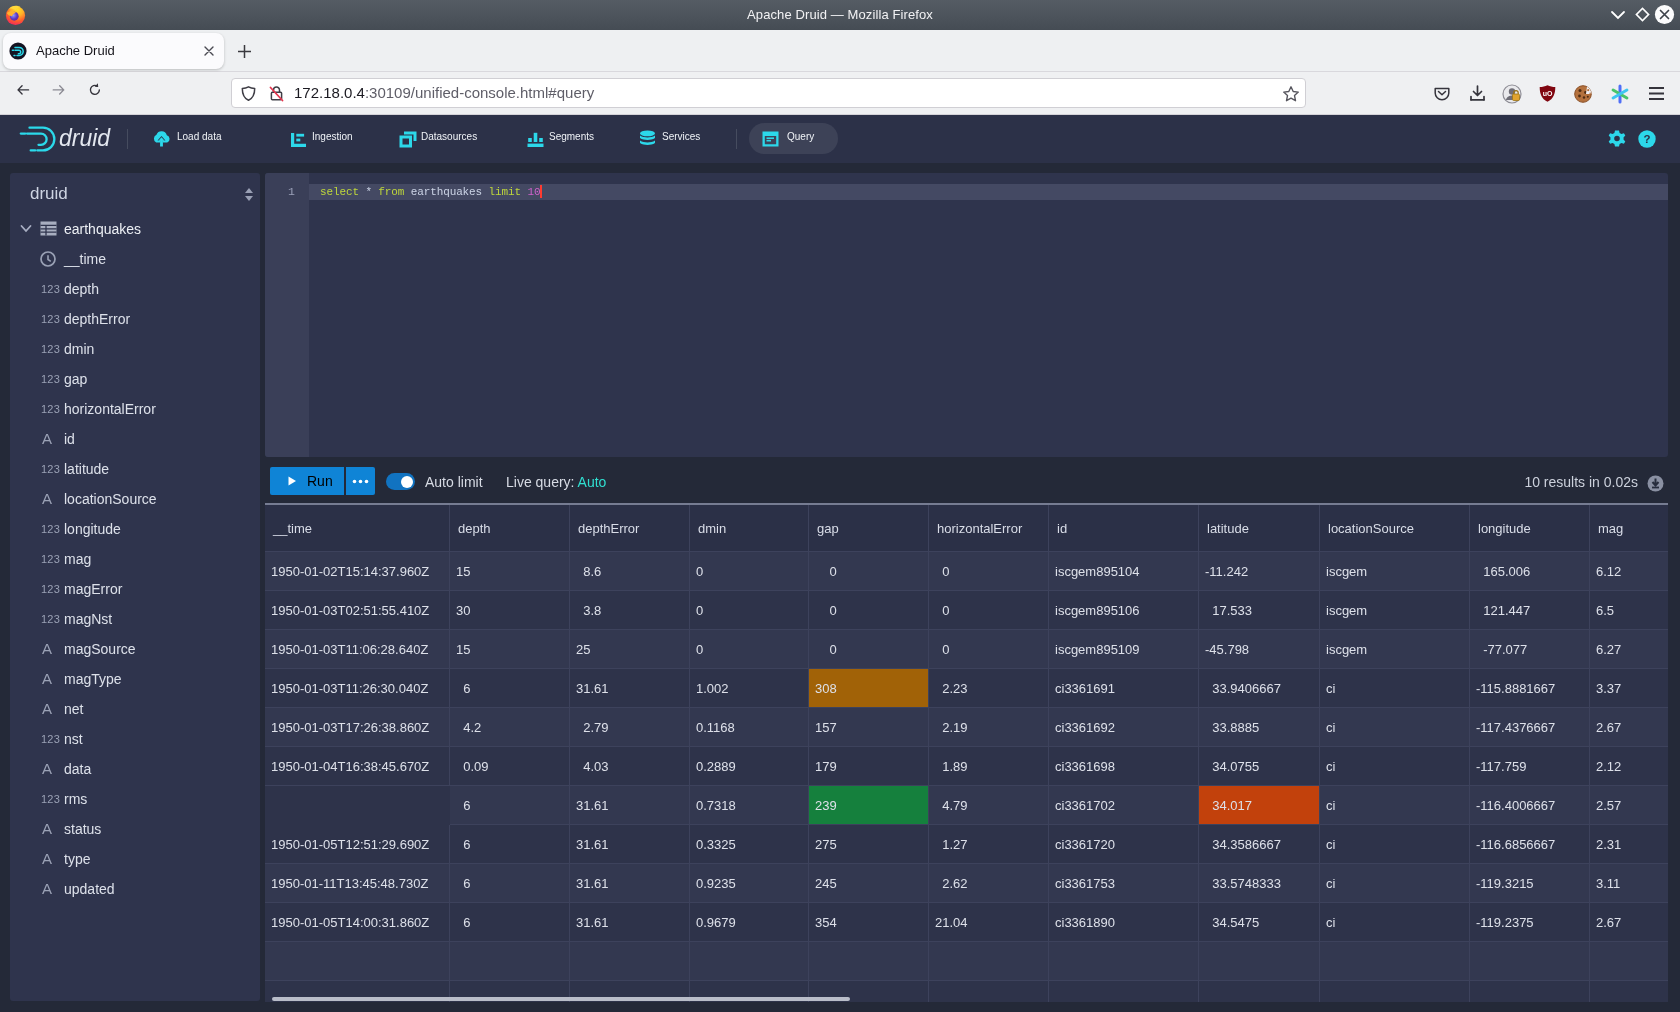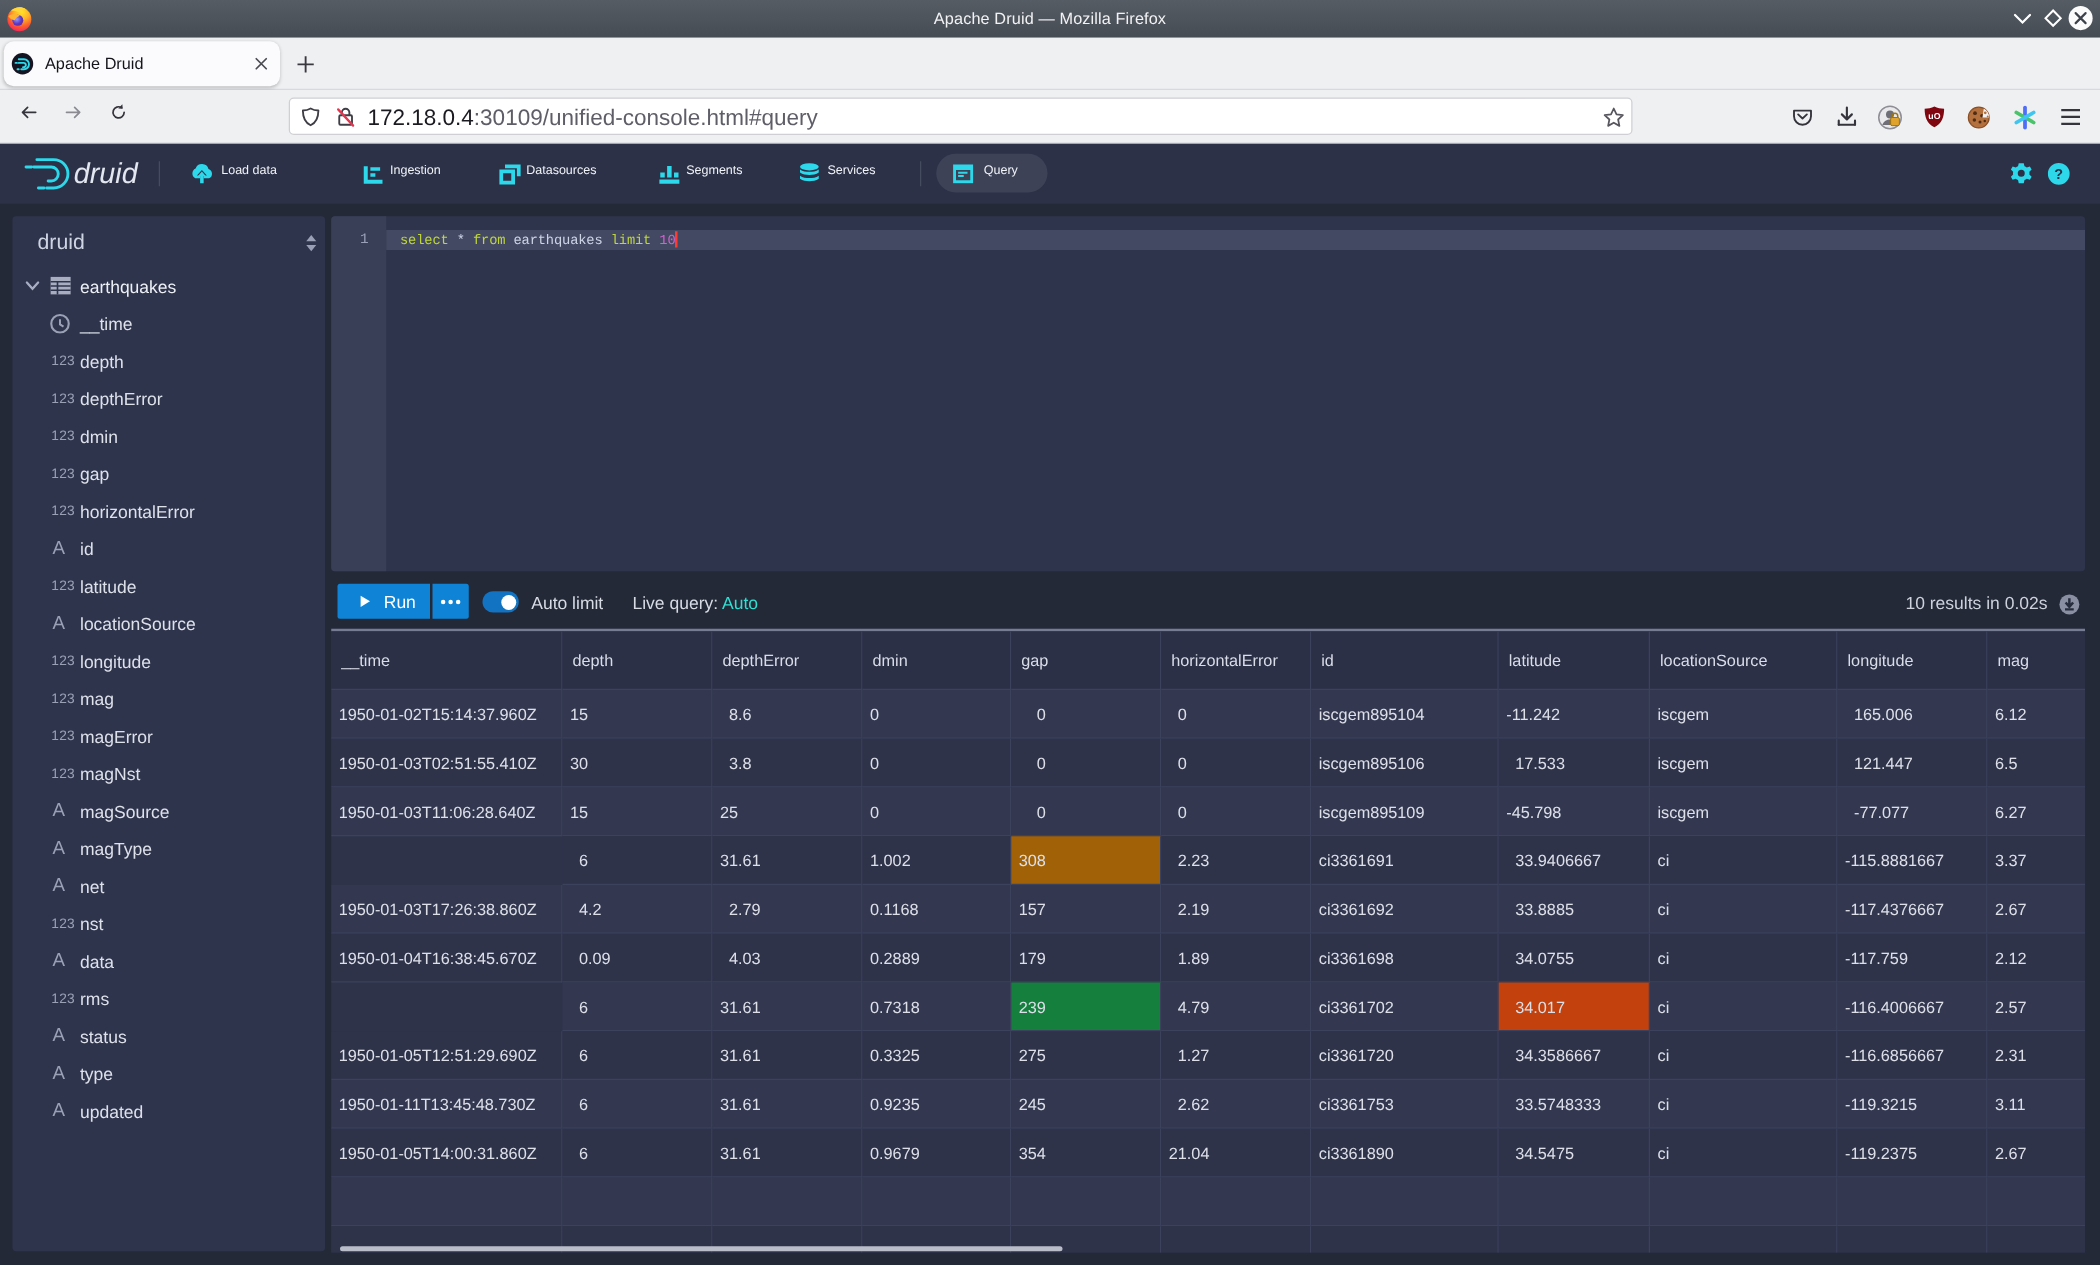--- a/index.html
+++ b/index.html
@@ -7,21 +7,21 @@
 .abs{position:absolute}
 svg{display:block}
 
 #titlebar{left:0;top:0;width:1680px;height:30px;background:linear-gradient(#555c64,#454c54)}
 #title{width:100%;text-align:center;top:7px;font-size:13px;color:#f2f2f4;letter-spacing:.1px}
 #tabbar{left:0;top:30px;width:1680px;height:42px;background:#eef0f2;border-bottom:1px solid #d9d8dd}
 #tab{left:3px;top:3px;width:221px;height:36px;background:#fbfbfd;border-radius:8px;box-shadow:0 1px 3px rgba(0,0,0,.22)}
 #tabtitle{left:33px;top:10px;font-size:13px;color:#15141a}
 #toolbar{left:0;top:72px;width:1680px;height:43px;background:#eff0f2;border-bottom:1px solid #d4d3d8}
 #urlbar{left:231px;top:6px;width:1075px;height:30px;background:#fff;border:1px solid #d0cfd4;border-radius:4px}
-#urltext{left:62px;top:5px;font-size:18px;color:#1b1a21;white-space:pre}
+#urltext{left:62px;top:5px;font-size:15px;color:#1b1a21;white-space:pre}
 #urltext .dim{color:#5f5e68}
 
 #appheader{left:0;top:115px;width:1680px;height:48px;background:#2c3148}
 .navtext{font-size:10px;color:#f0f3f7;top:16px}
 #querypill{left:749px;top:8px;width:89px;height:31px;background:#3d4257;border-radius:16px}
 #sidebar{left:10px;top:173px;width:250px;height:828px;background:#2f344d;border-radius:3px}
 .treelabel{font-size:14px;color:#dde1ea;white-space:nowrap}
 #editor{left:265px;top:173px;width:1403px;height:284px;background:#2f344d;border-radius:3px}
 #gutter{left:0;top:0;width:44px;height:284px;background:#3a3f58;border-radius:3px 0 0 3px}
 #activeline{left:44px;top:11px;width:1359px;height:16px;background:#444963}
@@ -299,21 +299,21 @@
 <div class="abs" id="editor">
  <div class="abs" id="gutter"></div>
  <div class="abs" id="activeline"></div>
  <div class="abs" id="lno">1</div>
  <div class="abs" id="codeline"><span style="color:#bed63b">select</span> <span style="color:#ccd4e6">*</span> <span style="color:#bed63b">from</span> <span style="color:#ccd4e6">earthquakes</span> <span style="color:#bed63b">limit</span> <span style="color:#d062cc">10</span><span style="display:inline-block;width:2px;height:13px;background:#ff3b30;vertical-align:-3px"></span></div>
 </div>
 <div class="abs" id="runbtn">
  <svg class="abs" style="left:17px;top:9px" width="10" height="10" viewBox="0 0 10 10">
       <path d="M1.5 0.5 L9 5 L1.5 9.5 Z" fill="#fff"></path>
     </svg>
- <div class="abs" style="left:37px;top:6px;font-size:14px;color:#ffffff">Run</div>
+ <div class="abs" style="left:37px;top:6px;font-size:14px;color:#000000">Run</div>
 </div>
 <div class="abs" id="morebtn">
  <svg class="abs" style="left:6px;top:12px" width="17" height="5" viewBox="0 0 17 5">
       <g fill="#fff">
         <circle cx="2.5" cy="2.5" r="1.8"></circle>
         <circle cx="8.5" cy="2.5" r="1.8"></circle>
         <circle cx="14.5" cy="2.5" r="1.8"></circle>
       </g>
     </svg>
 </div>
@@ -453,20 +453,23 @@
       <span style="left:6.0px">-45.798</span>
     </div>
 <div class="cell" style="left:1055px;top:125px;width:150px;background:#333850">
       <span style="left:6px">iscgem</span>
     </div>
 <div class="cell" style="left:1205px;top:125px;width:120px;background:#333850">
       <span style="left:13.2px">-77.077</span>
     </div>
 <div class="cell" style="left:1325px;top:125px;width:120px;background:#333850">
       <span style="left:6.0px">6.27</span>
+    </div>
+<div class="cell" style="left:0px;top:164px;width:185px;background:#2e334a">
+      <span style="left:6px">1950-01-03T11:26:30.040Z</span>
     </div>
 <div class="cell" style="left:185px;top:164px;width:120px;background:#2e334a">
       <span style="left:13.2px">6</span>
     </div>
 <div class="cell" style="left:305px;top:164px;width:120px;background:#2e334a">
       <span style="left:6.0px">31.61</span>
     </div>
 <div class="cell" style="left:425px;top:164px;width:119px;background:#2e334a">
       <span style="left:6.0px">1.002</span>
     </div>

